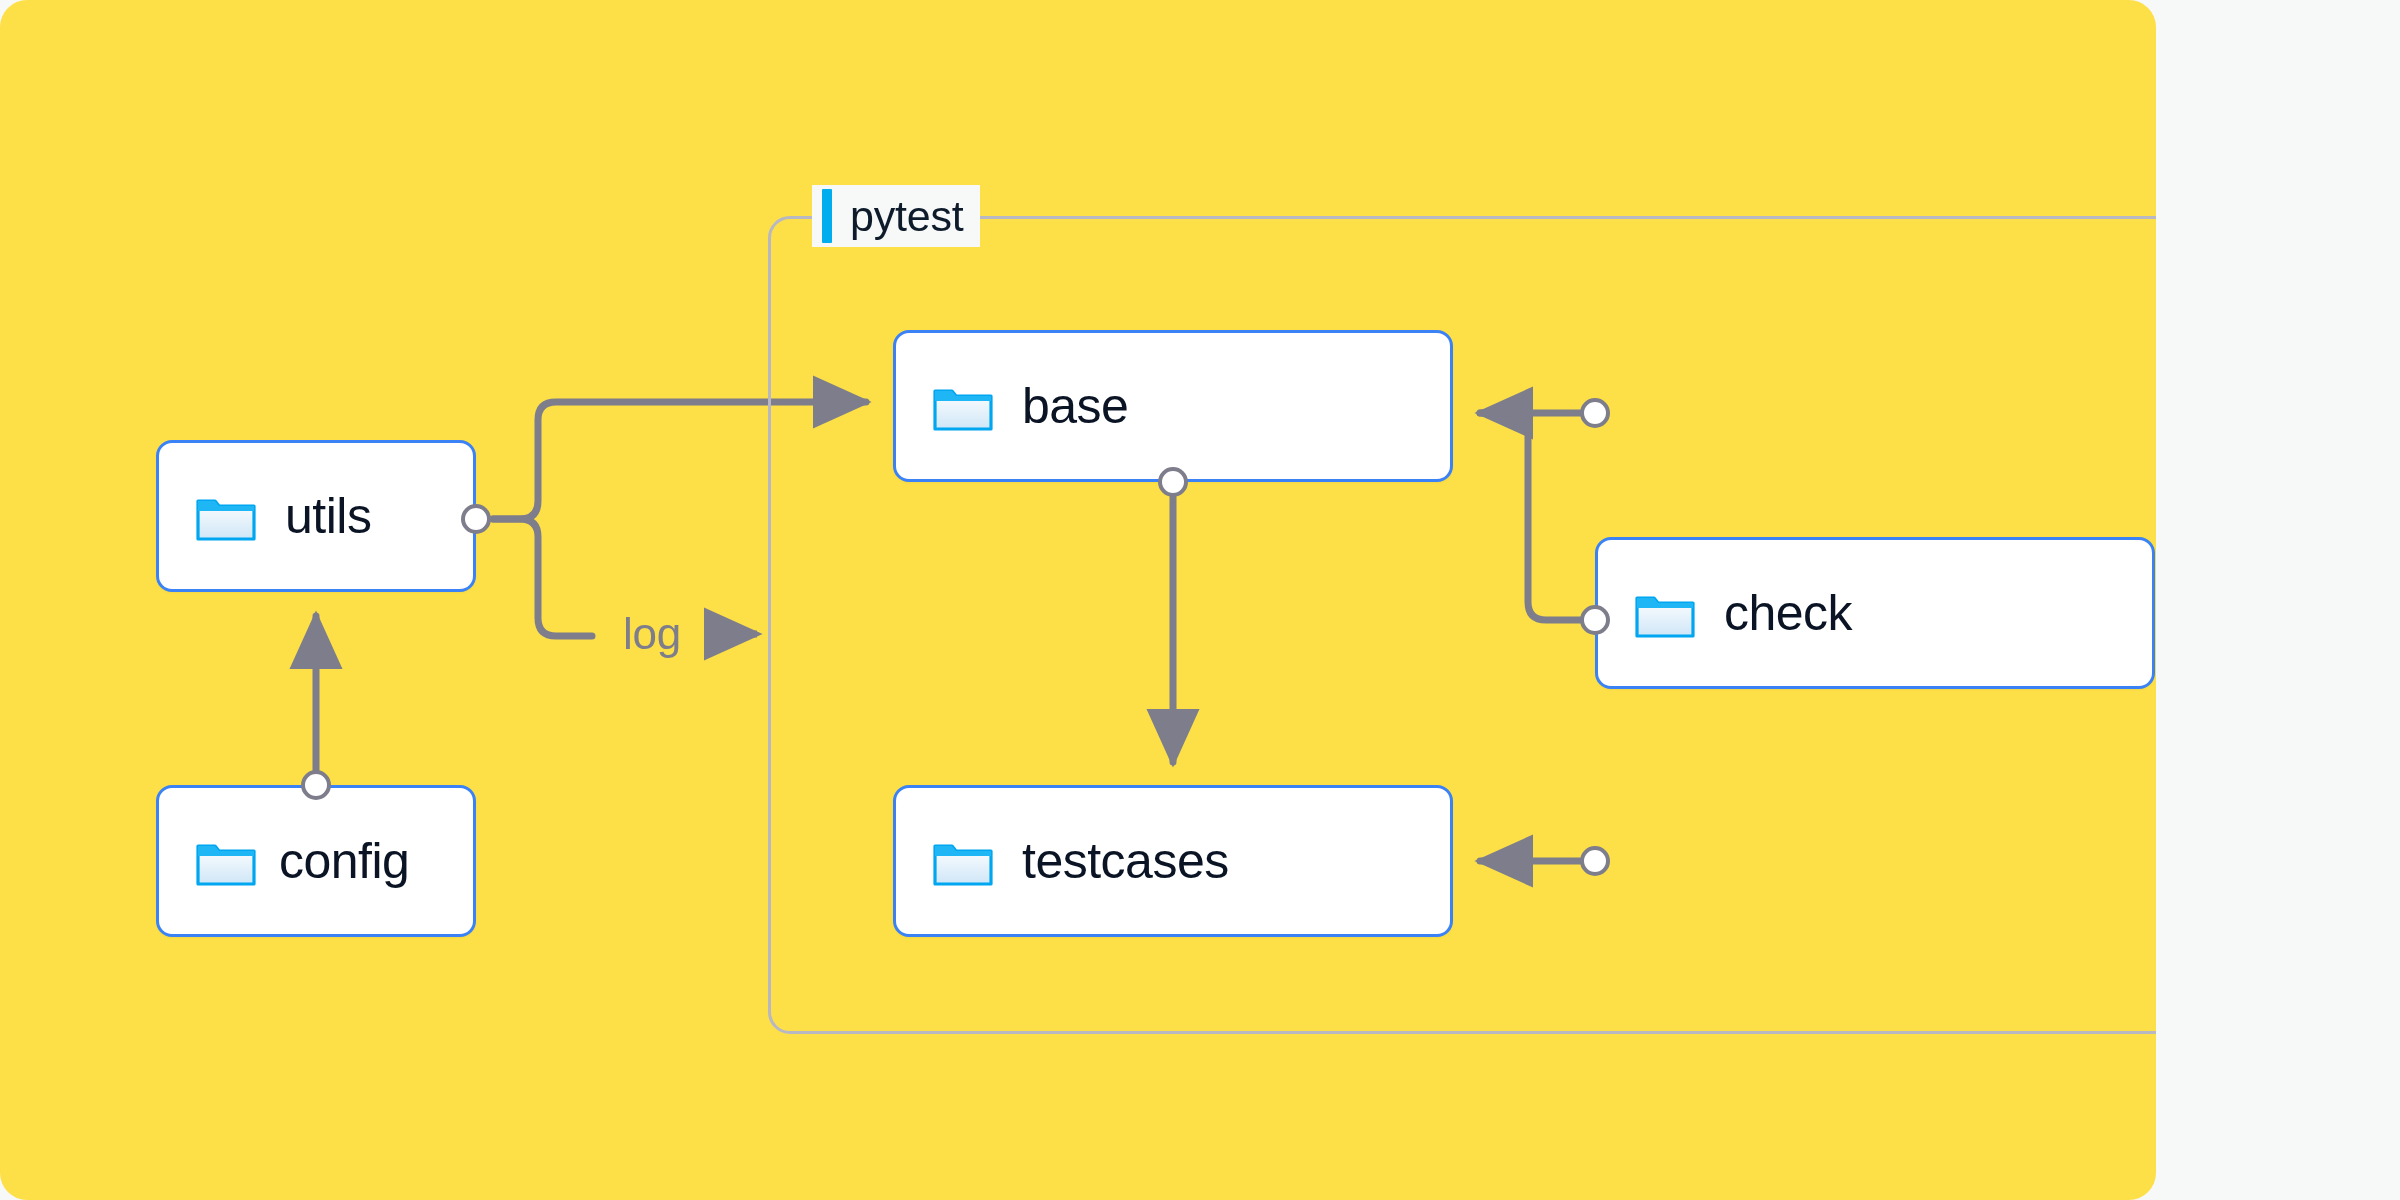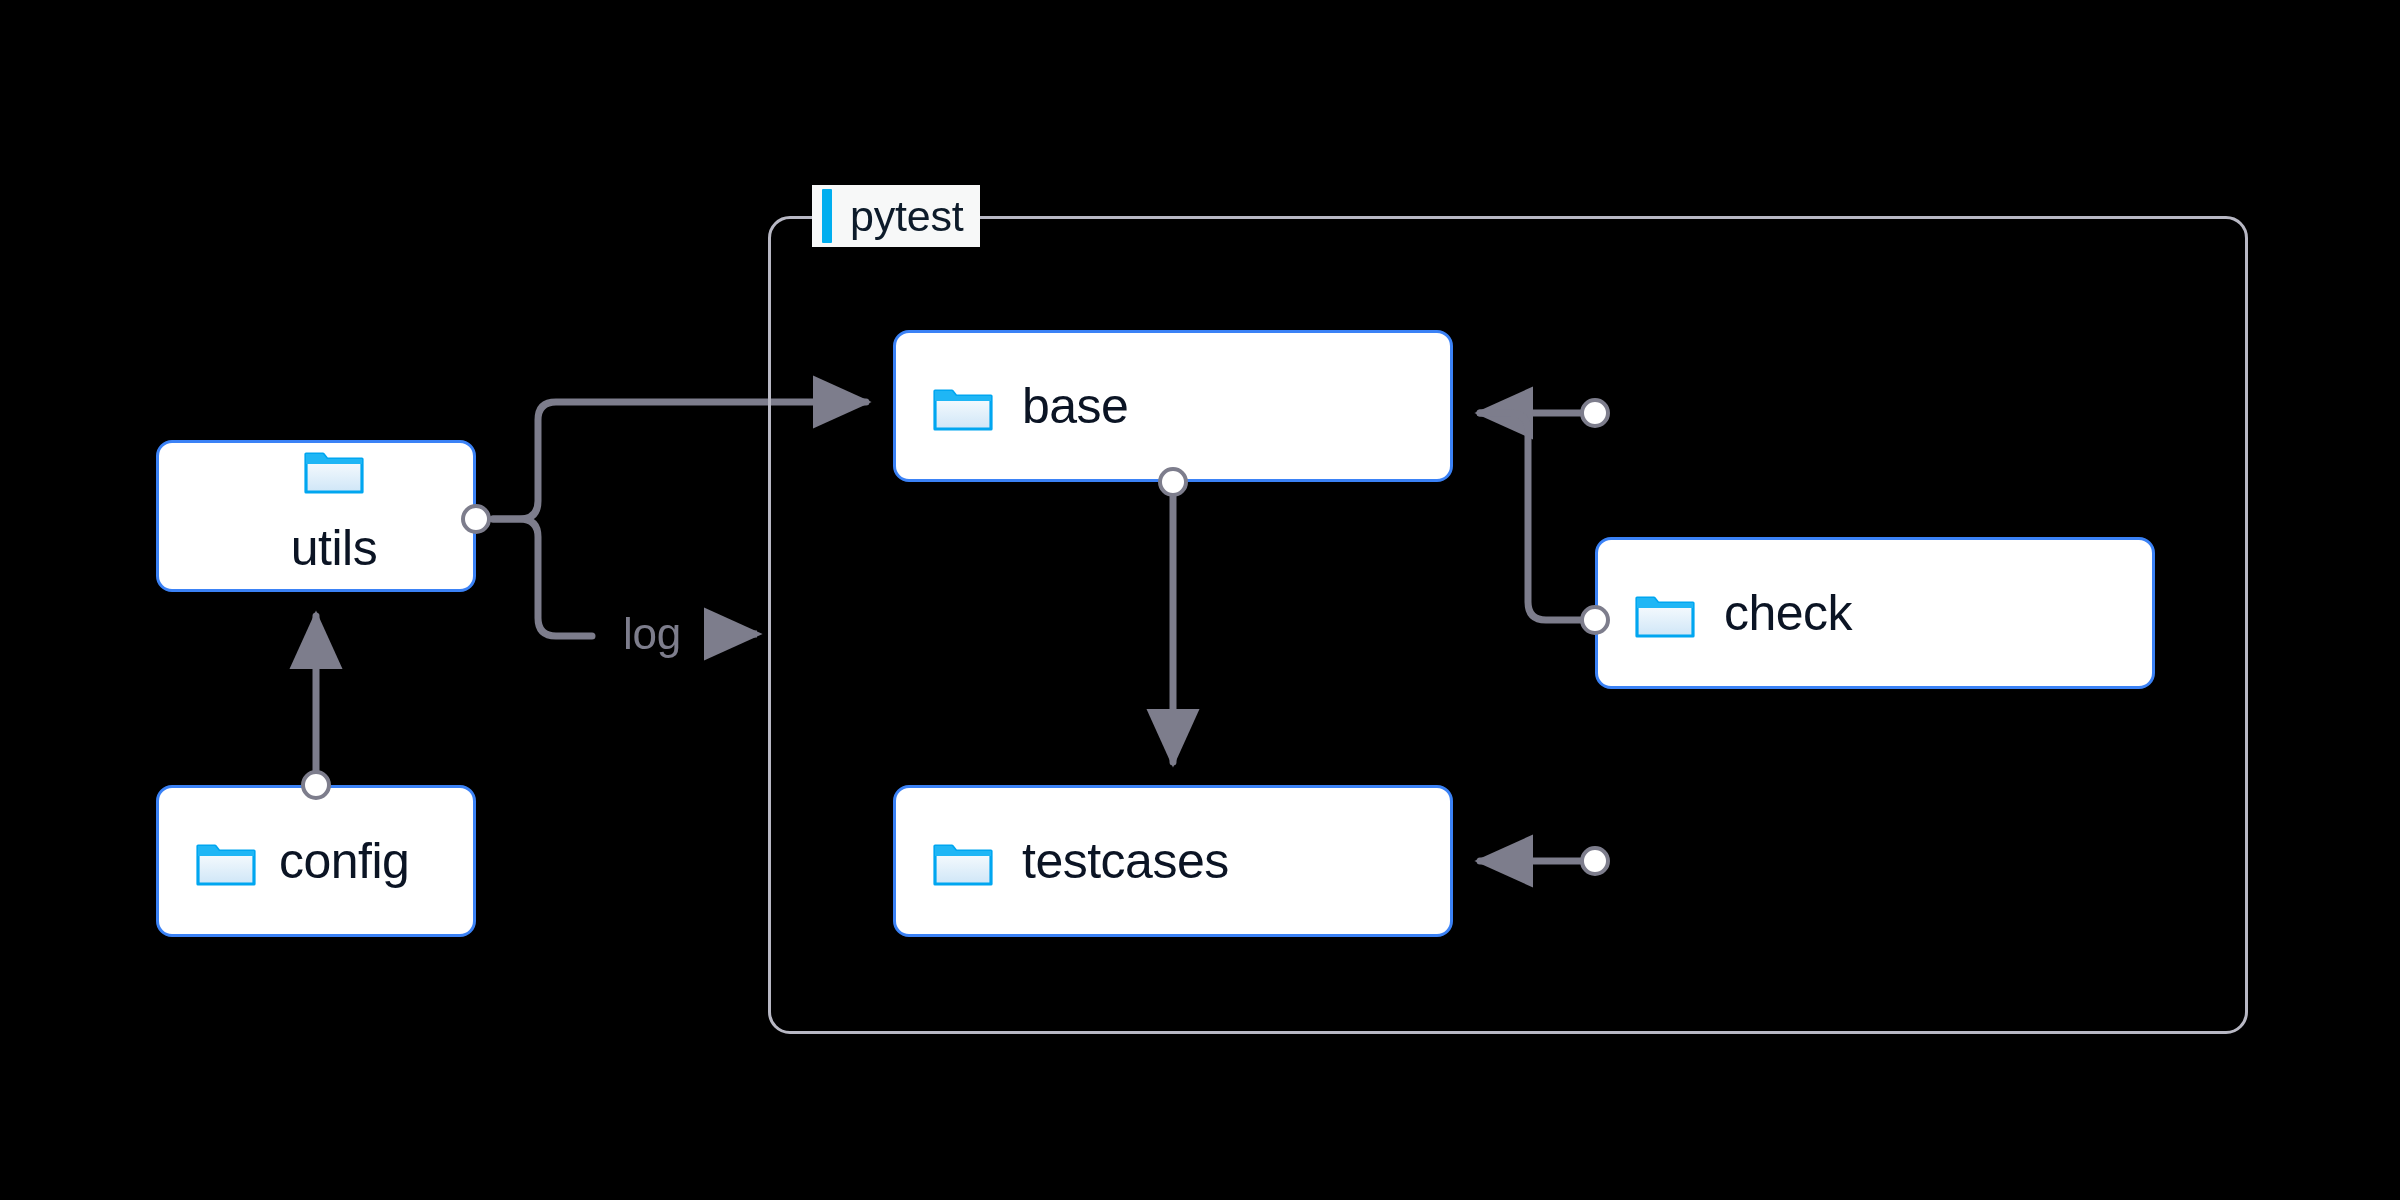--- a/index.html
+++ b/index.html
@@ -2,25 +2,26 @@
 <html><head>
 <meta charset="utf-8">
 <style>
   html, body {
     margin: 0;
     padding: 0;
     background: #f7f8f8;
   }
   #canvas {
     position: relative;
-    width: 2400px;
+    width: 2156px;
     height: 1200px;
-    background: #000000;
+    background: #fde047;
     overflow: hidden;
     font-family: "Liberation Sans", sans-serif;
+    border-radius: 27px;
   }
   #edges {
     position: absolute;
     inset: 0;
     width: 2400px;
     height: 1200px;
     pointer-events: none;
   }
 
   
@@ -132,21 +133,21 @@
     <path d="M 1580,861 L 1480,861" fill="none" stroke="#7d7d8c" stroke-width="7" stroke-linecap="round" marker-end="url(#arrow)"></path>
   </svg>
 
   <div class="group" style="left:768px; top:216px; width:1480px; height:818px;">
   </div>
   <div class="group-label" style="left:812px; top:185px;">
     <span class="group-label-bar"></span>
     <span class="group-label-text">pytest</span>
   </div>
 
-  <div class="node" style="left:156px; top:440px; width:320px; height:152px;flex-direction:column;">
+  <div class="node" style="left:156px; top:440px; width:320px; height:152px;">
     <svg class="folder-icon" viewBox="0 0 62 52">
       <defs>
           <linearGradient id="fg0" x1="0" y1="0" x2="0" y2="1">
         <stop offset="0" stop-color="#ffffff"></stop>
             <stop offset="1" stop-color="#cfe6f7"></stop>
       </linearGradient>
         </defs>
       <path d="M3 11 h17 l4 5 h35 a0 0 0 0 1 0 0 v33 a0 0 0 0 1 0 0 H3 a0 0 0 0 1 0 0 V11 z" fill="url(#fg0)" stroke="#00a6f0" stroke-width="3.2" stroke-linejoin="round"></path>
       <path d="M3 11 h17 l4 5 h35 v5 H3 z" fill="#1fb6f5"></path>
     </svg>

